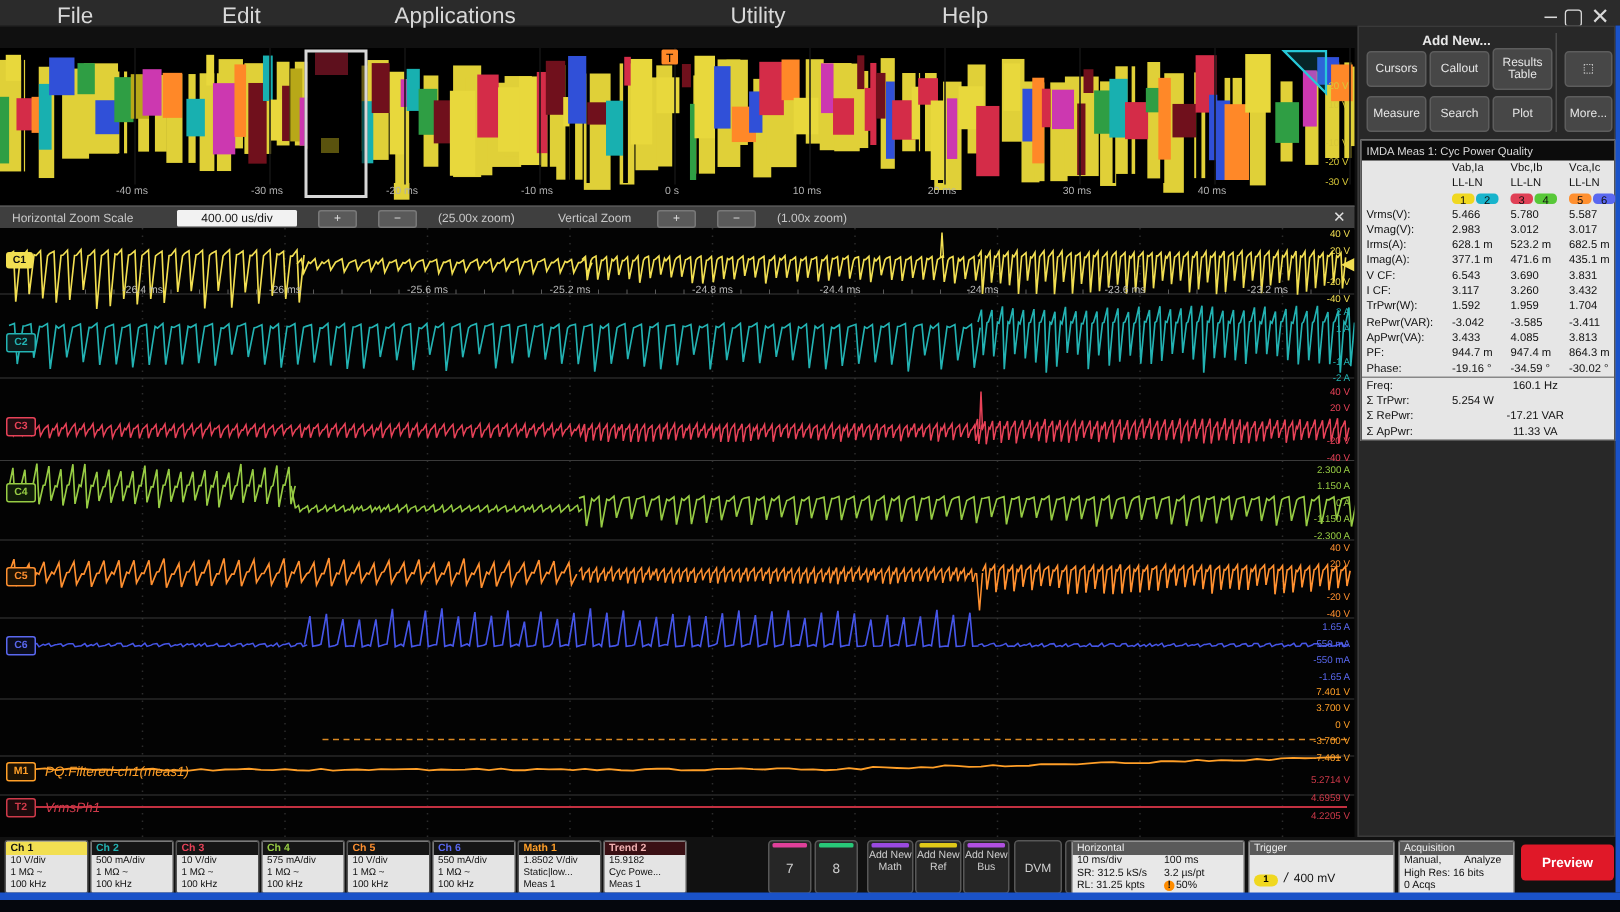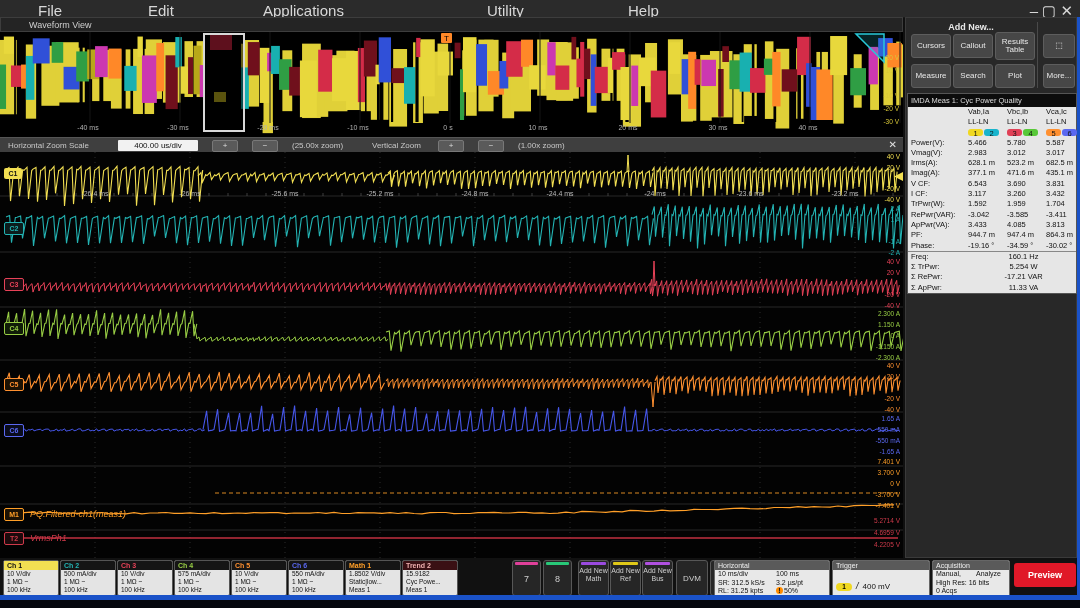--- a/index.html
+++ b/index.html
@@ -73,23 +73,20 @@
     <span style="left:38px">File</span>
     <span style="left:148px">Edit</span>
     <span style="left:263px">Applications</span>
     <span style="left:487px">Utility</span>
     <span style="left:628px">Help</span>
     <span class="wctl" style="right:42px">–</span>
     <span class="wctl" style="right:24px">▢</span>
     <span class="wctl" style="right:7px">✕</span>
   </div>
 
-  <div class="tabbar">
-    <span>Waveform View</span>
-  </div>
 
   <div class="overview">
     <svg id="ov" width="903" height="105">
         <rect x="0" y="0" width="903" height="105" fill="#000"></rect>
         <rect x="0" y="7.942881032824516" width="16.72738027572632" height="74.35277557373047" fill="#e0d038"></rect>
         <rect x="25.817399501800537" y="12.492400646209717" width="10.324779510498047" height="74.19664859771729" fill="#e0d038"></rect>
         <rect x="41.40500617027283" y="13.722935914993286" width="17.98063850402832" height="60.05867385864258" fill="#e0d038"></rect>
         <rect x="55.87108039855957" y="10.216134309768677" width="22.819902896881104" height="60.256103515625" fill="#e0d038"></rect>
         <rect x="77.25321769714355" y="15.670646667480469" width="7.509552001953125" height="54.551270484924316" fill="#e0d038"></rect>
         <rect x="92.13411700725555" y="18.01867711544037" width="19.107711791992188" height="51.059478759765625" fill="#e0d038"></rect>
@@ -512,21 +509,21 @@
             <span class="pb p3">3</span>
             <span class="pb p4">4</span>
           </span>
         <span class="pbwrap">
             <span class="pb p5">5</span>
             <span class="pb p6">6</span>
           </span>
         </div>
 
       <div class="mrow">
-          <span>Power(V):</span>
+          <span>Vrms(V):</span>
           <span>5.466</span>
           <span>5.780</span>
           <span>5.587</span>
         </div>
       <div class="mrow">
           <span>Vmag(V):</span>
           <span>2.983</span>
           <span>3.012</span>
           <span>3.017</span>
         </div>
@@ -584,21 +581,21 @@
           <span>-34.59 °</span>
           <span>-30.02 °</span>
         </div>
 
       <div class="mrow msub">
           <span>Freq:</span>
           <span style="grid-column:2/5;text-align:center">160.1 Hz</span>
         </div>
       <div class="mrow">
           <span>Σ TrPwr:</span>
-          <span style="grid-column:2/5;text-align:center">5.254 W</span>
+          <span style="grid-column:2/5;text-align:left">5.254 W</span>
         </div>
       <div class="mrow">
           <span>Σ RePwr:</span>
           <span style="grid-column:2/5;text-align:center">-17.21 VAR</span>
         </div>
       <div class="mrow">
           <span>Σ ApPwr:</span>
           <span style="grid-column:2/5;text-align:center">11.33 VA</span>
         </div>
     </div>

